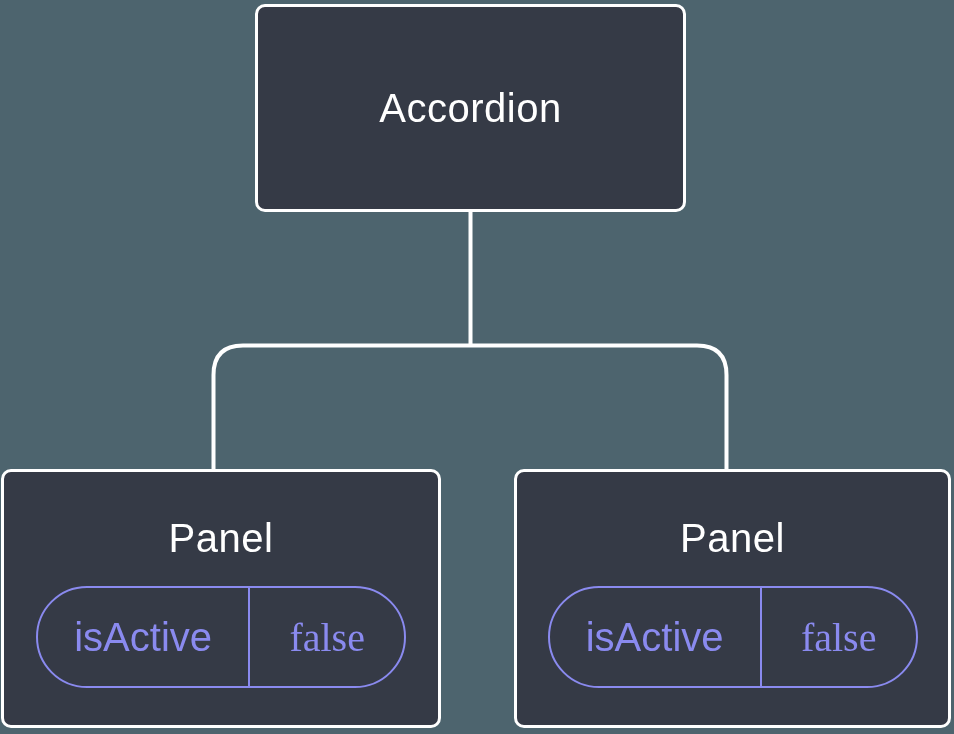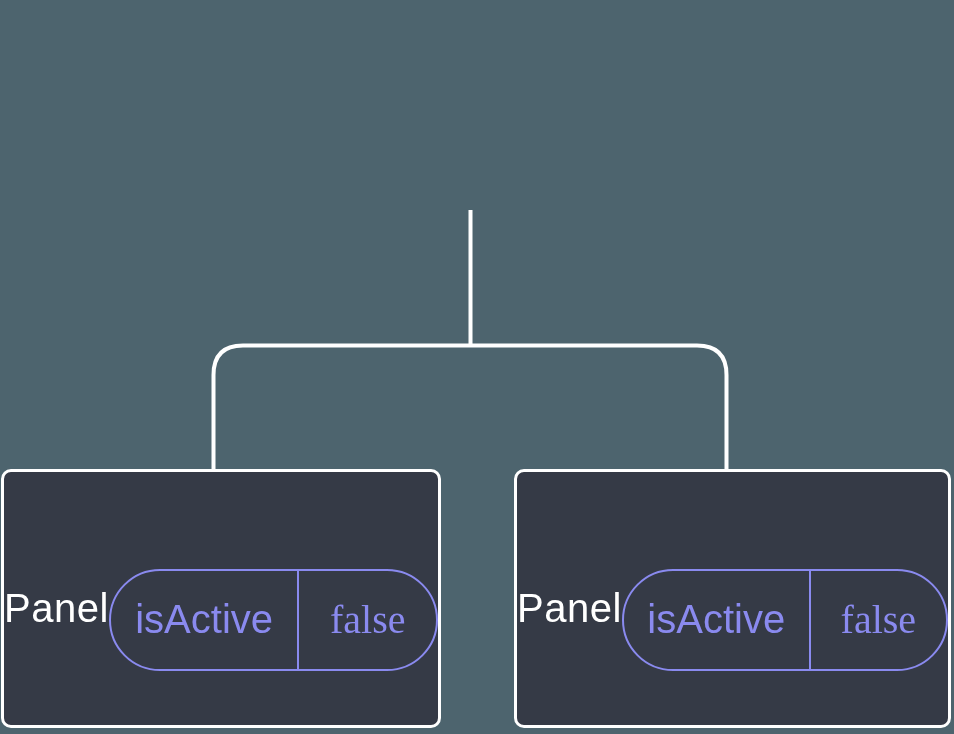--- a/index.html
+++ b/index.html
@@ -49,21 +49,21 @@
   }
   .node-label {
     color: var(--node-text);
     font-size: 40px;
     font-weight: 500;
     letter-spacing: 0.5px;
     line-height: 48px;
   }
   .panel {
     display: flex;
-    flex-direction: row;
+    flex-direction: column;
     align-items: center;
     padding-top: 42px;
   }
   .panel-left  { left: 1px;   top: 469px; width: 440px; height: 259px; }
   .panel-right { left: 514px; top: 469px; width: 437px; height: 259px; }
   .panel .node-label { margin-bottom: 24px; }
   .state-pill {
     width: 370px;
     height: 102px;
     border: 2.5px solid var(--state-accent);
@@ -91,20 +91,23 @@
 </head>
 <body>
 
 <div class="canvas">
 
   <svg class="connectors" viewBox="0 0 954 734" aria-hidden="true">
     <path d="M 470.5 210 V 347"></path>
     <path d="M 213.5 471 V 375 Q 213.5 345.5 243 345.5 H 697 Q 726.5 345.5 726.5 375 V 471"></path>
   </svg>
 
+  <div class="node node-root">
+    <span class="node-label">Accordion</span>
+  </div>
 
   <div class="node panel panel-left">
     <span class="node-label">Panel</span>
     <div class="state-pill">
       <span class="state-key">isActive</span>
       <span class="state-value">false</span>
     </div>
   </div>
 
   <div class="node panel panel-right">

